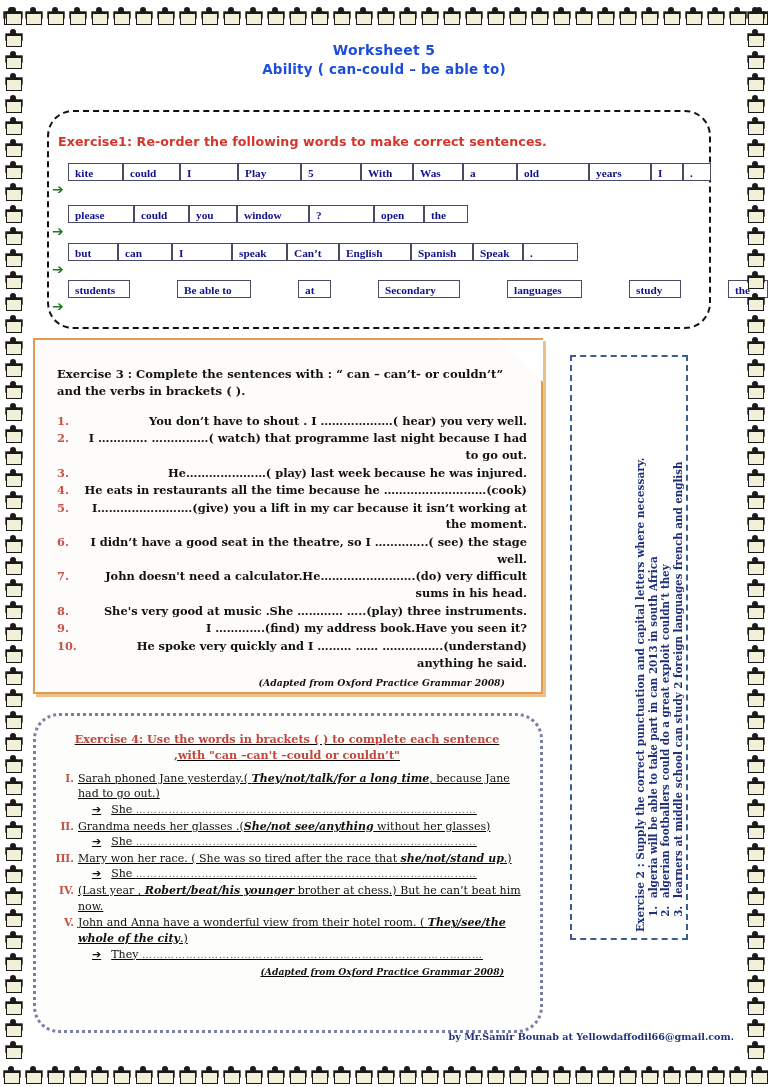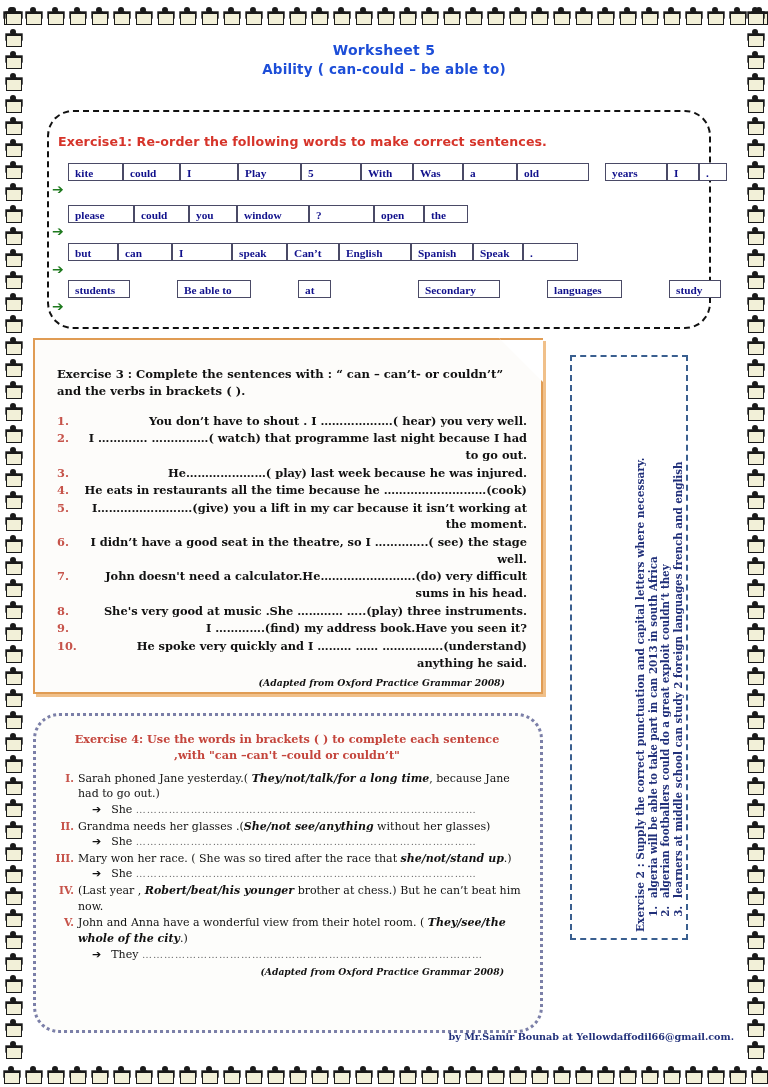--- a/index.html
+++ b/index.html
@@ -131,21 +131,21 @@
   }
   .ex2-items li::before{
     content: counter(ex2) ".";
     display:inline-block; width:26px; text-align:right; margin-right:8px;
   }
 
   
   .ex4-box{
     position:absolute; left:33px; top:713px; width:510px; height:320px;
     border:3px dotted #7b7fa8; border-radius:26px;
-    background:#fdfdfb; box-sizing:border-box;
+    background:#fdfdfb; box-sizing:border-box;text-decoration:underline;
   }
   .ex4-inner{ padding:16px 18px 6px 16px; }
   .ex4-heading{
     text-align:center; color:#c4453c;
     font-family:"DejaVu Serif", serif; font-weight:bold;
     font-size:11.2px; line-height:1.42; margin-bottom:7px;
   }
   ol.ex4-list{ list-style:none; margin:0; padding:0; }
   ol.ex4-list > li{
     position:relative; padding-left:26px;
@@ -365,21 +365,21 @@
       <div class="wordrow" style="left: 68px; top: 163px;">
         <div class="cell" style="width: 55px;">kite</div>
         <div class="cell" style="width: 57px;">could</div>
         <div class="cell" style="width: 58px;">I</div>
         <div class="cell" style="width: 63px;">Play</div>
         <div class="cell" style="width: 60px;">5</div>
         <div class="cell" style="width: 52px;">With</div>
         <div class="cell" style="width: 50px;">Was</div>
         <div class="cell" style="width: 54px;">a</div>
         <div class="cell" style="width: 72px;">old</div>
-        <div class="cell" style="width: 62px; margin-left: 16px;">years</div>
+        <div class="cell" style="width: 62px;">years</div>
         <div class="cell" style="width: 32px;">I</div>
         <div class="cell" style="width: 28px;">.</div>
       </div>
       <div class="arrow-green" style="left: 52px; top: 182px;">➔</div>
       <div class="wordrow" style="left: 68px; top: 205px;">
         <div class="cell" style="width: 66px;">please</div>
         <div class="cell" style="width: 55px;">could</div>
         <div class="cell" style="width: 48px;">you</div>
         <div class="cell" style="width: 72px;">window</div>
         <div class="cell" style="width: 65px;">?</div>
@@ -396,21 +396,21 @@
         <div class="cell" style="width: 72px;">English</div>
         <div class="cell" style="width: 62px;">Spanish</div>
         <div class="cell" style="width: 50px;">Speak</div>
         <div class="cell" style="width: 55px;">.</div>
       </div>
       <div class="arrow-green" style="left: 52px; top: 262px;">➔</div>
       <div class="wordrow" style="left: 68px; top: 280px; gap: 47px;">
         <div class="cell" style="width: 62px;">students</div>
         <div class="cell" style="width: 74px;">Be able to</div>
         <div class="cell" style="width: 33px;">at</div>
-        <div class="cell" style="width: 82px; margin-left: 40px;">Secondary</div>
+        <div class="cell" style="width: 82px;">Secondary</div>
         <div class="cell" style="width: 75px;">languages</div>
         <div class="cell" style="width: 52px;">study</div>
         <div class="cell" style="width: 40px;">the</div>
         <div class="cell" style="width: 42px;">will</div>
         <div class="cell" style="width: 66px;">Foreign</div>
         <div class="cell" style="width: 60px;">school</div>
         <div class="cell" style="width: 24px;">.</div>
       </div>
       <div class="arrow-green" style="left: 52px; top: 299px;">➔</div>
     </div>

